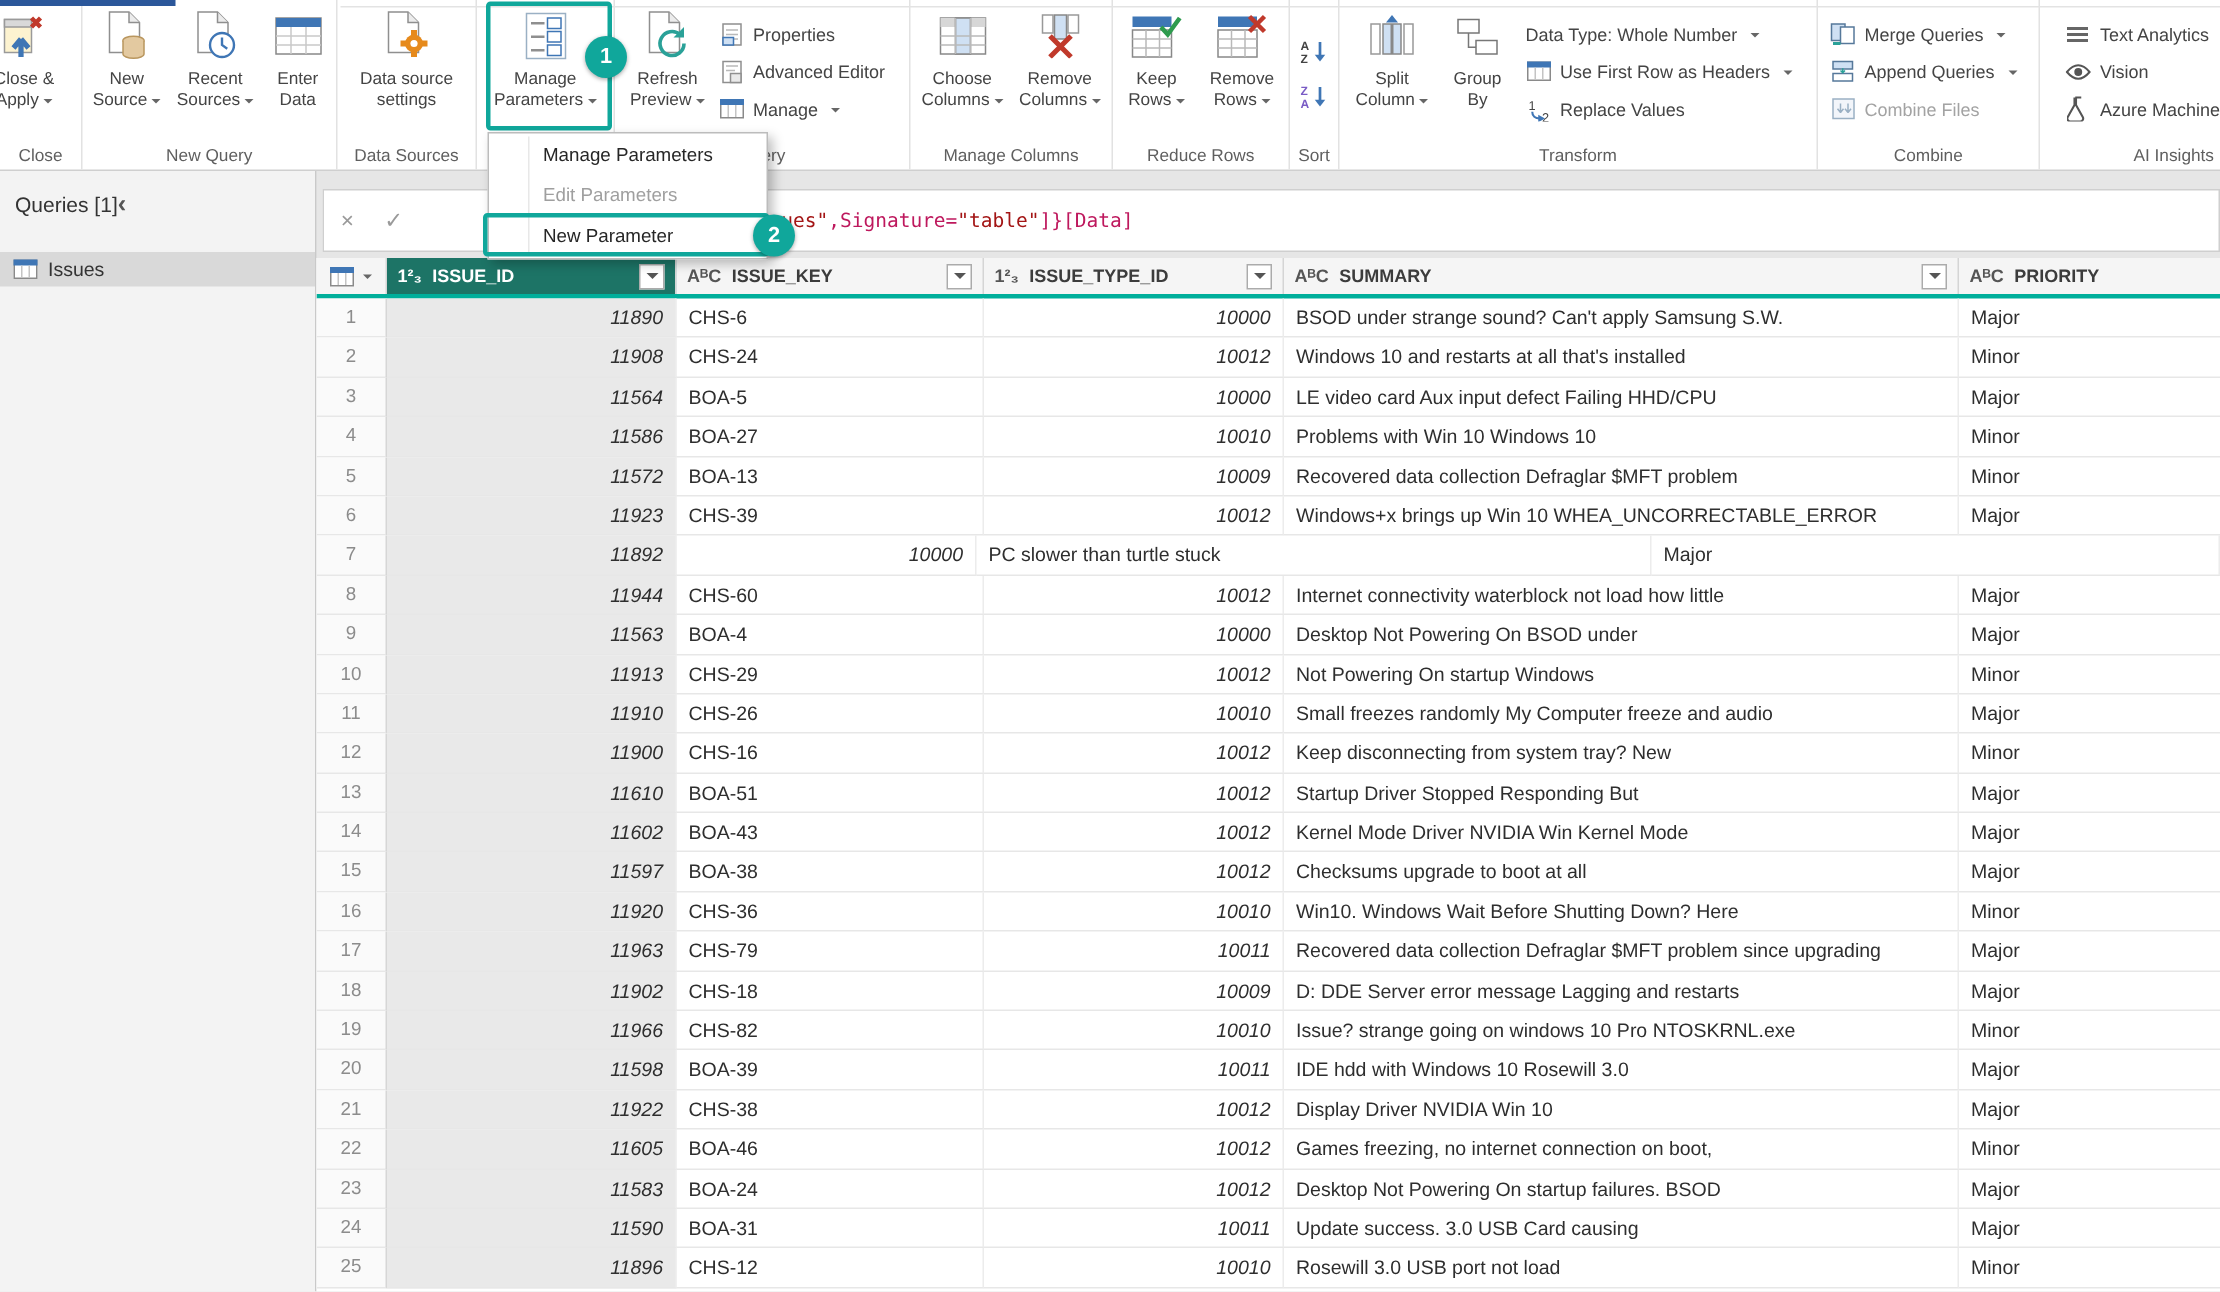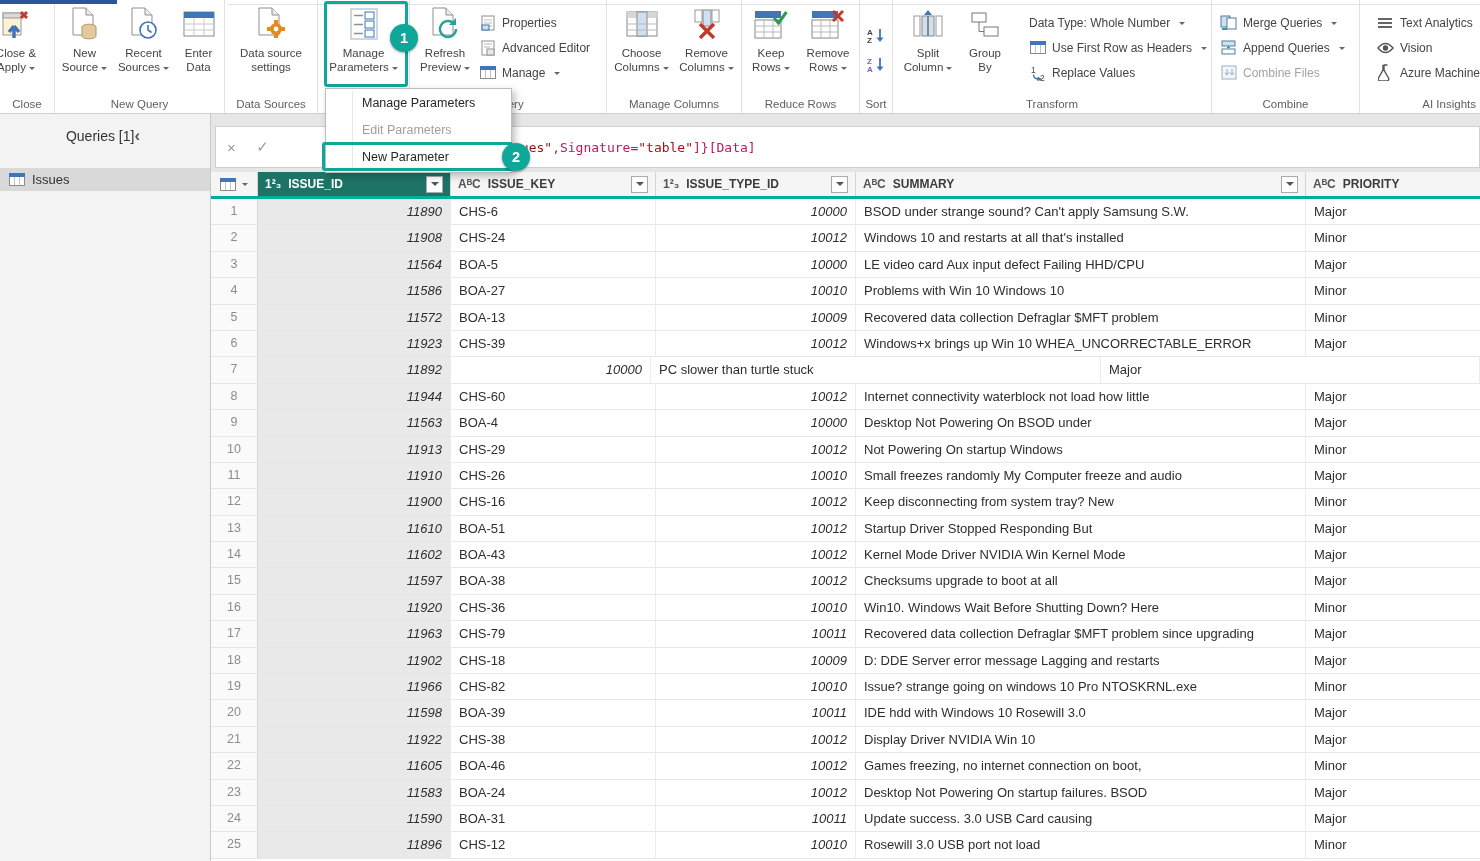--- a/index.html
+++ b/index.html
@@ -36,21 +36,21 @@
   .g-query .btns,.g-transform .btns{justify-content:flex-start;padding-left:4px}
   .mg{position:relative;width:16px;height:13px;border:1px solid #8a8a8a;background:#fff;display:inline-block}
   .mg::before{content:"";position:absolute;left:-1px;right:-1px;top:-1px;height:4px;background:#3f76b5}
   .mg::after{content:"";position:absolute;left:4px;top:3px;bottom:0;width:1px;background:#c4c4c4;box-shadow:5px 0 0 #c4c4c4}
   .lines{display:inline-block;width:14px;height:10px;border-top:2px solid #666;border-bottom:2px solid #666;position:relative}
   .lines::before{content:"";position:absolute;left:0;right:0;top:2px;height:2px;background:#666}
 
   
   .workspace{position:absolute;top:114px;left:0;right:0;bottom:0;background:#e6e6e6}
   .queries{position:absolute;left:0;top:0;bottom:0;width:211px;background:#f3f3f3;border-right:1px solid #c9c9c9}
-  .qhead{display:flex;align-items:center;justify-content:center;padding:13px 14px 10px 10px;font-size:14px;color:#333}
+  .qhead{display:flex;align-items:center;justify-content:flex-start;padding:13px 14px 10px 10px;font-size:14px;color:#333}
   .qcollapse{color:#555;font-size:17px;font-weight:bold;cursor:pointer;line-height:1}
   .qlist{margin-top:14px}
   .qitem{display:flex;align-items:center;gap:7px;height:23px;padding-left:9px;font-size:13px;color:#333}
   .qitem.sel{background:#d9d9d9}
 
   .fbar{position:absolute;left:215px;right:0;top:12px;height:42px;background:#fff;border:1px solid #cfcfcf;display:flex;align-items:center;z-index:5}
   .fico{color:#9a9a9a;font-size:15px;width:31px;text-align:center;cursor:default}
   .ftext{position:absolute;left:297px;top:0;bottom:0;display:flex;align-items:center;font-family:"DejaVu Sans Mono","Liberation Mono",monospace;font-size:13px;white-space:pre}
   .ftext .code{color:#be185d}.ftext .string{color:var(--str-red)}
 
@@ -328,21 +328,21 @@
         <div class="bb" style="width:46px">
           <span class="ic">
             <svg width="30" height="28" viewBox="0 0 30 28">
                 <rect x="2" y="3" width="14" height="9" fill="#fff" stroke="#777"></rect>
                 <rect x="14" y="17" width="14" height="9" fill="#fff" stroke="#777"></rect>
                 <path d="M9 12v9.5h5" fill="none" stroke="#777"></path>
               </svg>
           </span>
           <span class="lbl"><span>Group By</span></span>
         </div>
-        <div class="scol" style="margin-left:18px">
+        <div class="scol" style="margin-left:6px">
           <div class="sr">
             <span>Data Type: Whole Number</span>
             <i class="crt"></i>
           </div>
           <div class="sr">
             <span class="ic16">
                 <span class="mg"></span>
               </span>
             <span>Use First Row as Headers</span>
             <i class="crt"></i>

